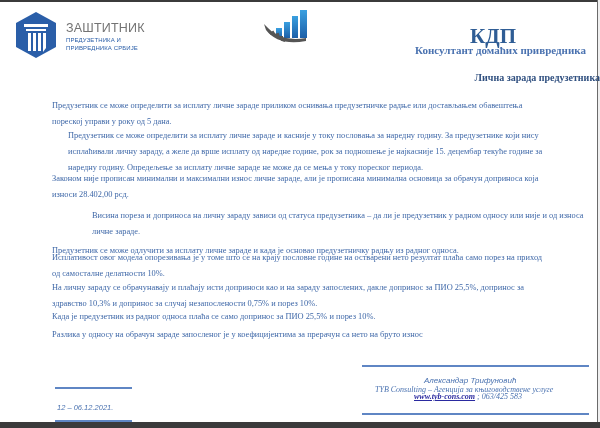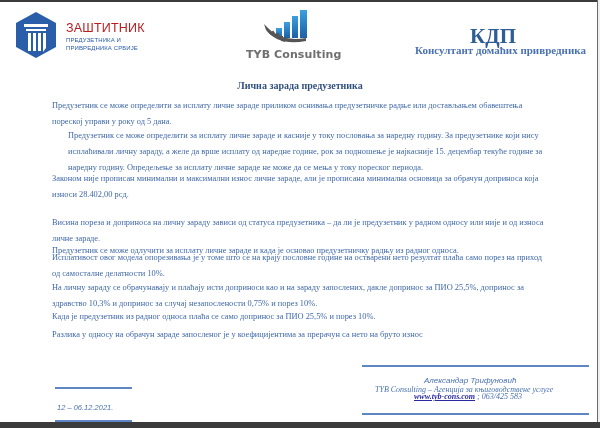--- a/index.html
+++ b/index.html
@@ -11,21 +11,21 @@
   .top-bar { position:absolute; left:0; top:0; width:600px; height:2px; background:#3b3b3b; }
   .bottom-bar { position:absolute; left:0; bottom:0; width:600px; height:6px; background:#3b3b3b; }
   .right-edge { position:absolute; right:2px; top:0; width:1px; height:428px; background:#6b6b6b; }
   .right-gutter { position:absolute; right:0; top:0; width:2px; height:428px; background:#f0f0f0; }
 
   
   .logo-left { position:absolute; left:14px; top:10px; width:180px; height:50px; }
   .logo-left svg { position:absolute; left:0; top:0; }
   .logo-left .ll-title {
     position:absolute; left:52px; top:11px;
-    font-family:"Liberation Sans", sans-serif; font-size:12.5px; color:#b91c1c; letter-spacing:0.2px;
+    font-family:"Liberation Sans", sans-serif; font-size:12.5px; color:#737373; letter-spacing:0.2px;
   }
   .logo-left .ll-sub1, .logo-left .ll-sub2 {
     position:absolute; left:52px;
     font-family:"Liberation Sans", sans-serif; font-size:6px; color:#2a5ea8; letter-spacing:0.1px;
   }
   .logo-left .ll-sub1 { top:27px; }
   .logo-left .ll-sub2 { top:35px; }
 
   .logo-center { position:absolute; left:258px; top:8px; width:90px; height:52px; }
   .logo-center svg { position:absolute; left:2px; top:0; }
@@ -33,21 +33,21 @@
     position:absolute; left:-12px; top:40px; width:120px; text-align:left;
     font-family:"DejaVu Sans", sans-serif; font-weight:bold; font-size:11px; color:#6f6f6f; letter-spacing:0.1px;
   }
 
   .kdp { position:absolute; left:400px; top:24px; width:200px; }
   .kdp-title { position:absolute; left:70px; top:0; font-size:21px; font-weight:bold; color:#2f5d95; }
   .kdp-sub { position:absolute; left:0; top:20px; white-space:nowrap; font-size:11px; font-weight:bold; color:#4a72b0;margin-left:15px; }
 
   
   .doc-title {
-    position:absolute; left:0; width:600px; top:80px; text-align:center;
+    position:absolute; left:0; width:600px; top:72px; text-align:right;
     font-size:10px; font-weight:bold; color:#2f4f7f;
   }
   .para {
     position:absolute; left:52px; width:500px;
     font-size:8.4px; line-height:16px; color:#3f68a8;
   }
 
   
   .sig-rule { position:absolute; height:2px; background:#5f86c4; }
   .sig-name, .sig-company, .sig-contact, .sig-date {
@@ -89,35 +89,34 @@
         <stop offset="1" stop-color="#1c5fa8"></stop>
       </linearGradient>
     </defs>
     <rect x="16" y="20" width="6" height="10" fill="url(#bg1)"></rect>
     <rect x="24" y="14" width="6" height="16" fill="url(#bg1)"></rect>
     <rect x="32" y="8" width="6" height="22" fill="url(#bg1)"></rect>
     <rect x="40" y="2" width="7" height="28" fill="url(#bg1)"></rect>
     <path d="M4,16 L8,20 Q20,34 46,30 L46,33 Q18,38 6,22 Z" fill="#555555"></path>
     <path d="M10,26 l3,-2 l2,3 l3,-1 l1,3 l3,0 l0,3 l3,1" stroke="#555555" stroke-width="2" fill="none"></path>
   </svg>
-  <div class="lc-text">TYB Consulting</div>
 </div>
 
 <div class="kdp">
   <div class="kdp-title">КДП</div>
   <div class="kdp-sub">Консултант домаћих привредника</div>
 </div>
 
 <div class="doc-title">Лична зарада предузетника</div>
 
 <div class="para" style="top:98px;">Предузетник се може определити за исплату личне зараде приликом оснивања предузетничке радње или достављањем обавештења пореској управи у року од 5 дана.</div>
 <div class="para" style="top:128px;margin-left:16px;">Предузетник се може определити за исплату личне зараде и касније у току пословања за наредну годину. За предузетнике који нису исплаћивали личну зараду, а желе да врше исплату од наредне године, рок за подношење је најкасније 15. децембар текуће године за наредну годину. Опредељење за исплату личне зараде не може да се мења у току пореског периода.</div>
 <div class="para" style="top:171px;">Законом није прописан минимални и максимални износ личне зараде, али је прописана минимална основица за обрачун доприноса која износи 28.402,00 рсд.</div>
 <div class="para" style="top:202px;margin-top:41px;">Предузетник се може одлучити за исплату личне зараде и када је основао предузетничку радњу из радног односа.</div>
-<div class="para" style="top:215px;">Висина пореза и доприноса на личну зараду зависи од статуса предузетника – да ли је предузетник у радном односу или није и од износа личне зараде.</div>
+<div class="para" style="top:208px;margin-left:40px;">Висина пореза и доприноса на личну зараду зависи од статуса предузетника – да ли је предузетник у радном односу или није и од износа личне зараде.</div>
 <div class="para" style="top:250px;">Исплативост овог модела опорезивања је у томе што се на крају пословне године на остварени нето резултат плаћа само порез на приход од самосталне делатности 10%.</div>
 <div class="para" style="top:280px;">На личну зараду се обрачунавају и плаћају исти доприноси као и на зараду запослених, дакле допринос за ПИО 25,5%, допринос за здравство 10,3% и допринос за случај незапослености 0,75% и порез 10%.</div>
 <div class="para" style="top:309px;">Када је предузетник из радног односа плаћа се само допринос за ПИО 25,5% и порез 10%.</div>
 <div class="para" style="top:327px;">Разлика у односу на обрачун зараде запосленог је у коефицијентима за прерачун са нето на бруто износ</div>
 
 <div class="sig-rule" style="left:362px; top:365px; width:227px;"></div>
 <div class="sig-name">Александар Трифуновић</div>
 <div class="sig-company">TYB Consulting – Агенција за књиговодствене услуге</div>
 <div class="sig-contact">
   <a>www.tyb-cons.com</a><span> ; </span><span>063/425 583</span>

